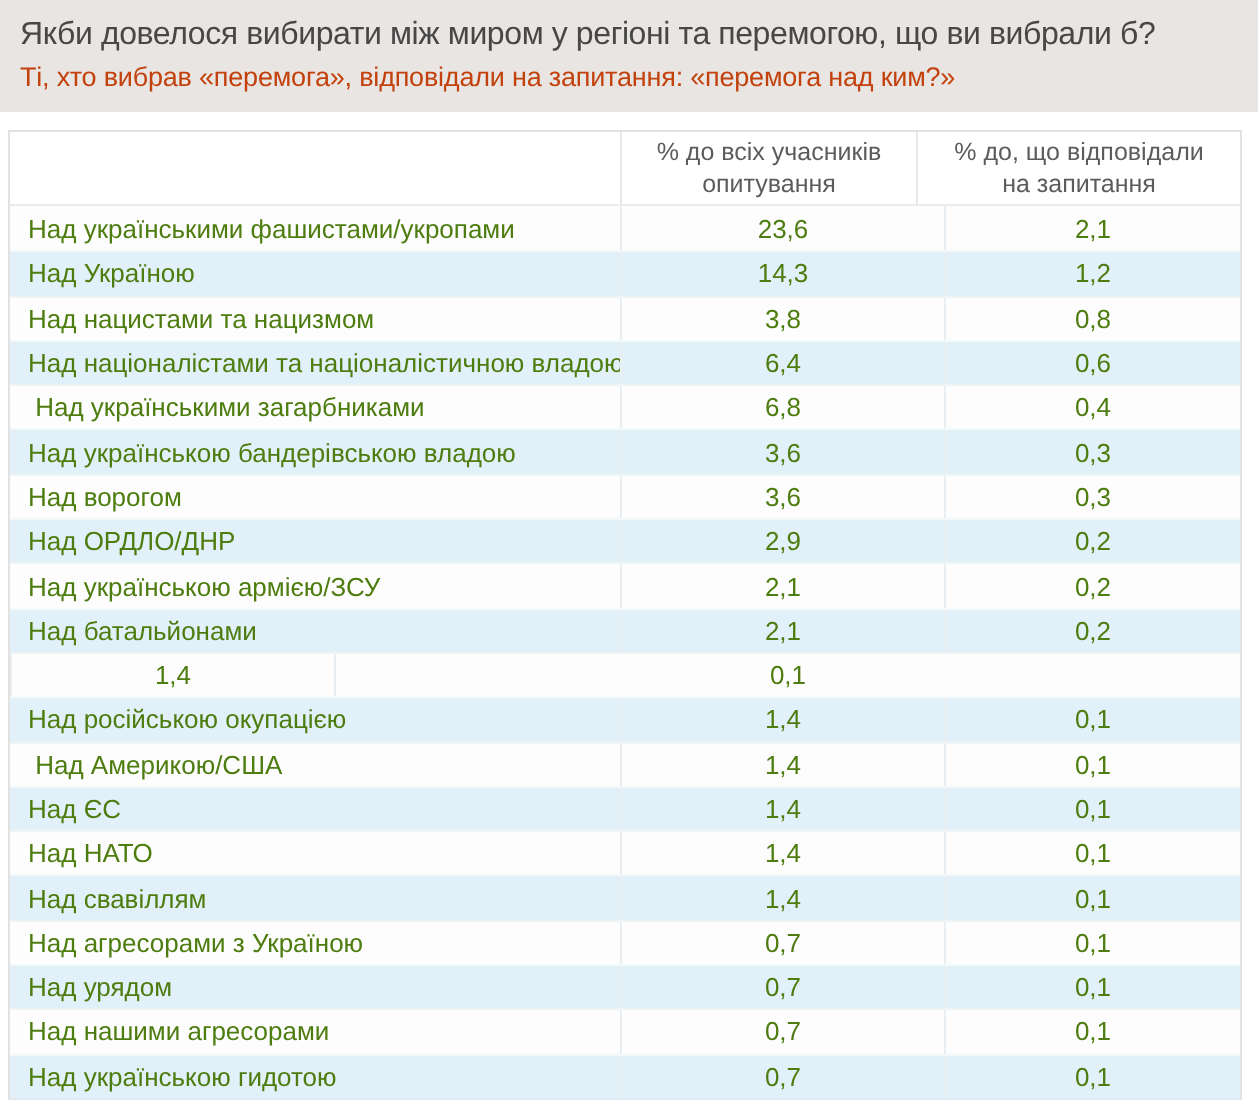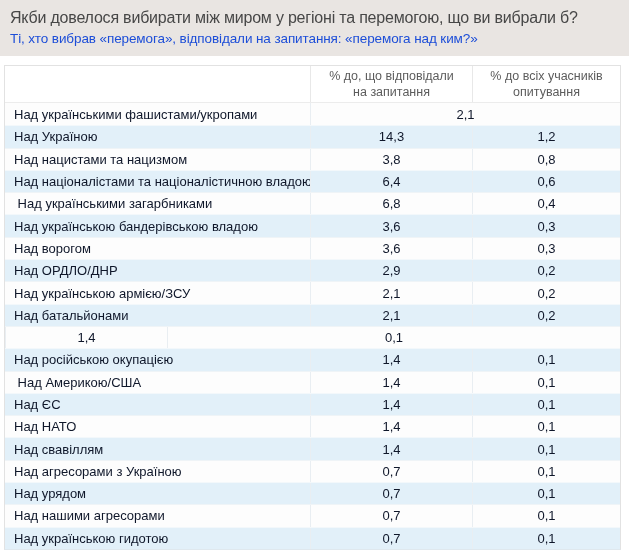--- a/index.html
+++ b/index.html
@@ -18,21 +18,21 @@
   .title {
     font-size: 16px;
     line-height: 1.25;
     color: #474747;
     letter-spacing: -0.2px;
     white-space: nowrap;
   }
   .subtitle {
     font-size: 13.5px;
     margin-top: 3px;
-    color: #1d4ed8;
+    color: #c2410c;
     letter-spacing: -0.1px;
     white-space: nowrap;
   }
   .table-wrap {
     margin: 9px 8px 0 4px;
     border: 1px solid #e2e2e2;
     border-bottom: 1px solid #dfe8ee;
   }
   .thead {
     display: flex;
@@ -48,21 +48,21 @@
     padding: 2px 14px;
   }
   .col-label { width: 305px; }
   .col-v1 { width: 162px; border-left: 1px solid #e8e8e8; }
   .col-v2 { flex: 1; border-left: 1px solid #e8e8e8; }
   .tbody .row {
     display: flex;
     height: 22.3px;
     align-items: center;
     font-size: 13px;
-    color: #0f172a;
+    color: #4d7c0f;
     background: #fdfdfd;
     border-top: 1px solid #eff4f7;
   }
   .tbody .row:first-child { border-top: none; }
   .tbody .row:nth-child(even) { background: #e2f0f9; border-top: 1px solid #f3f8fb; }
   .cell-label {
     width: 305px;
     padding-left: 9px;
     white-space: pre;
     overflow: hidden;
@@ -84,26 +84,27 @@
 <body>
 
 <div class="top-block">
   <div class="title">Якби довелося вибирати між миром у регіоні та перемогою, що ви вибрали б?</div>
   <div class="subtitle">Ті, хто вибрав «перемога», відповідали на запитання: «перемога над ким?»</div>
 </div>
 
 <div class="table-wrap">
   <div class="thead">
     <div class="th col-label"></div>
+    <div class="th col-v2">% до всіх учасників опитування</div>
     <div class="th col-v1">% до, що відповідали на запитання</div>
-    <div class="th col-v2">% до всіх учасників опитування</div>
   </div>
   <div class="tbody">
   <div class="row">
     <div class="cell-label">Над українськими фашистами/укропами</div>
+    <div class="cell-v1">23,6</div>
     <div class="cell-v2">2,1</div>
   </div>
 
   <div class="row">
     <div class="cell-label">Над Україною</div>
     <div class="cell-v1">14,3</div>
     <div class="cell-v2">1,2</div>
   </div>
 
   <div class="row">

